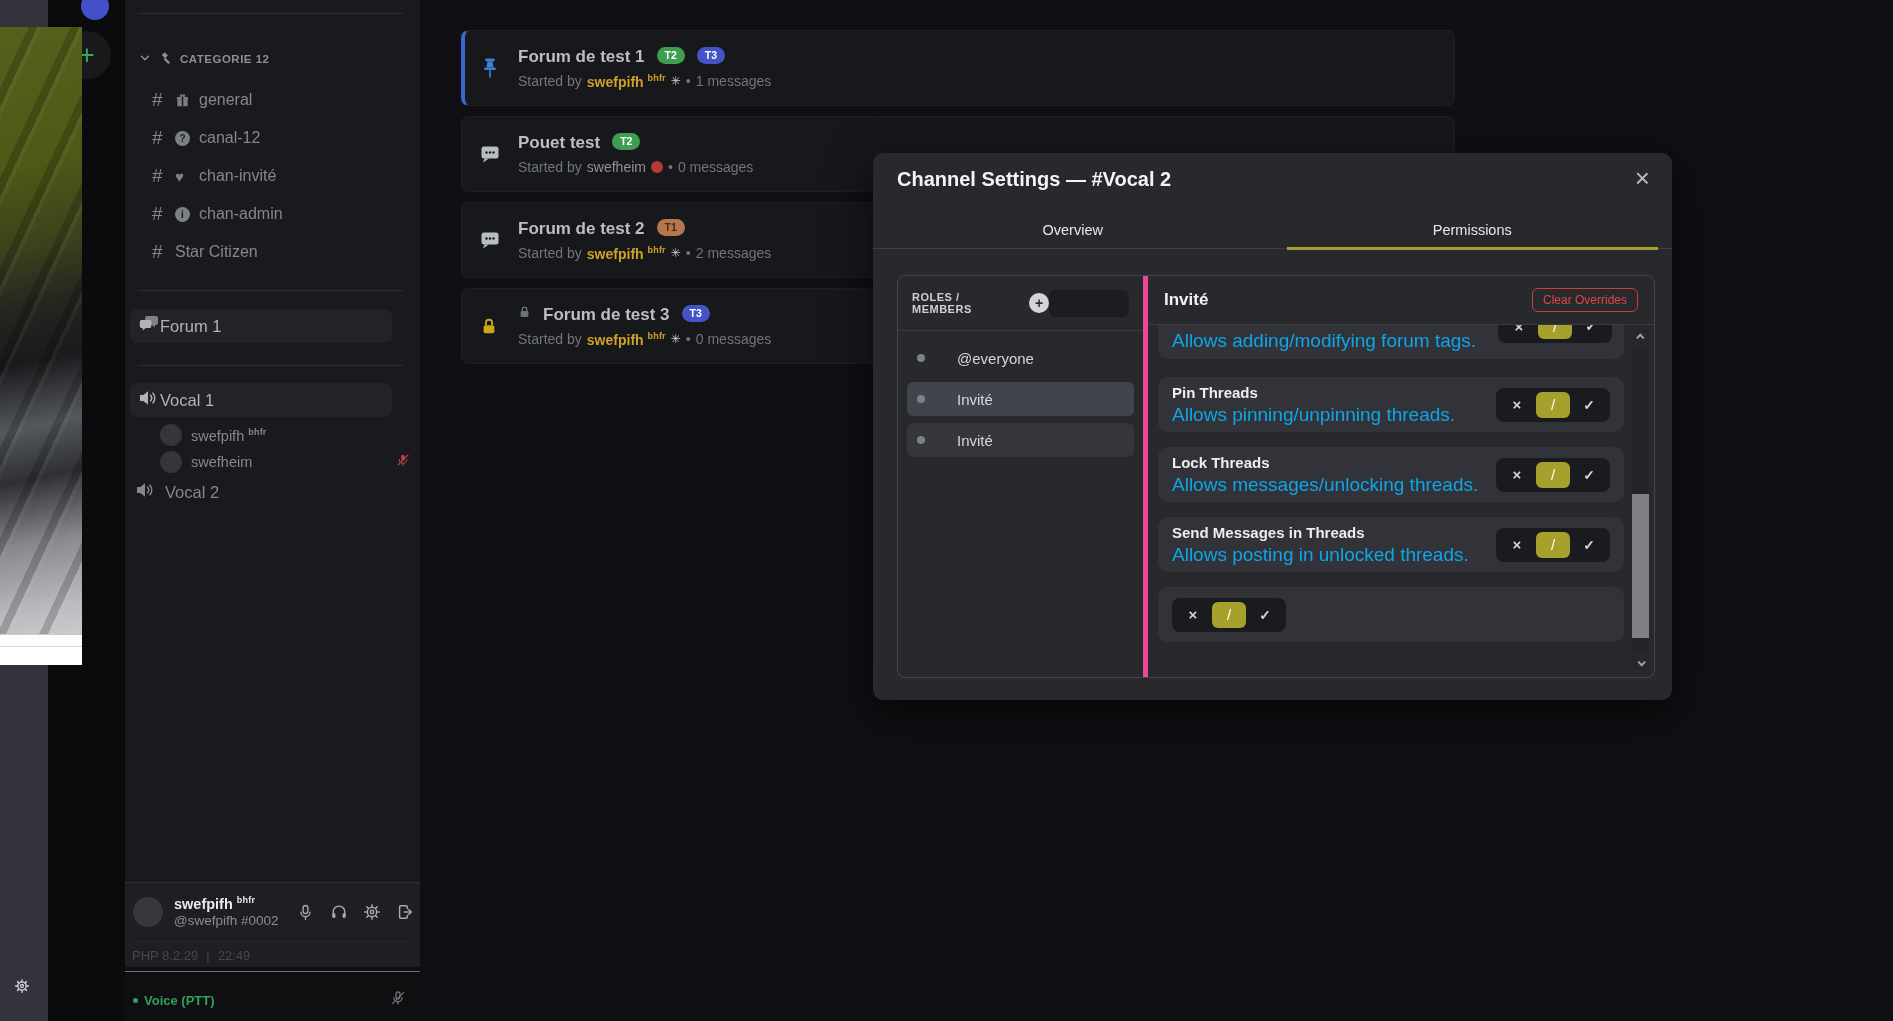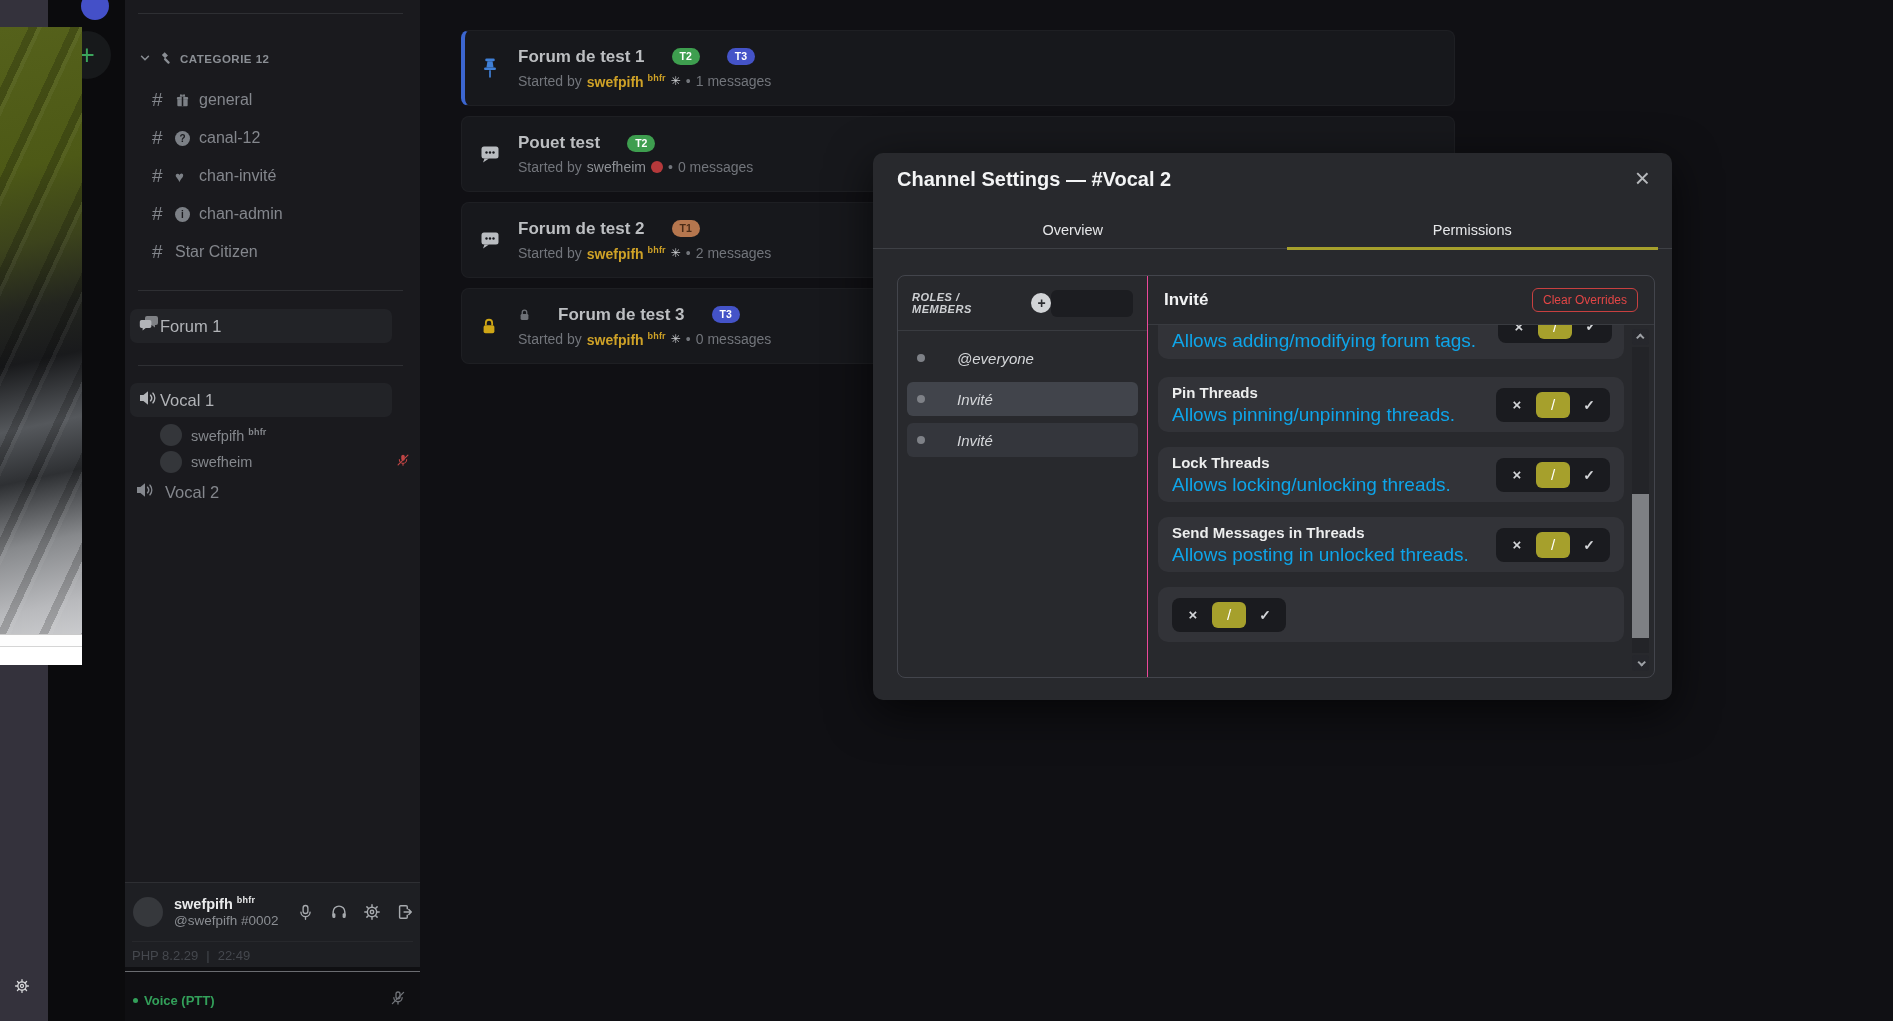--- a/index.html
+++ b/index.html
@@ -58,21 +58,21 @@
   .vlabel{font-size:13px;font-weight:bold;color:#33a05a;}
   .voice-inner .mic-off{margin-left:auto;color:#717479;}
 
   
   .main{position:absolute;left:420px;top:0;right:0;bottom:0;background:#101014;}
   .threads{position:absolute;left:41px;top:30px;width:994px;display:flex;flex-direction:column;gap:10px;}
   .tcard{height:76px;background:#17181c;border:1px solid rgba(255,255,255,.03);border-radius:8px;display:flex;align-items:center;padding:0 18px;}
   .tcard.pinned{border-left:4px solid #3c66d0;padding-left:15px;}
   .ticon{width:38px;flex:0 0 38px;display:flex;align-items:center;}
   .tbody{display:flex;flex-direction:column;gap:6px;}
-  .trow1{display:flex;align-items:center;gap:27px;}
+  .trow1{display:flex;gap:12px;}
   .ttitle{font-size:17px;font-weight:bold;color:#bcbec1;}
   .tlock-sm{color:#6e7177;display:flex;}
   .badge{height:17px;line-height:17px;padding:0 8px;border-radius:9px;font-size:10.5px;font-weight:bold;color:#fff;}
   .badge.t2{background:#3e9e4f;}
   .badge.t3{background:#4453c8;}
   .badge.t1{background:#b5764e;color:#4a2b16;}
   .tmeta{font-size:14px;color:#72757b;display:flex;align-items:center;gap:5px;}
   .tauthor.gold{color:#cfa227;font-weight:bold;}
   .tauthor.gray{color:#8e9196;}
   .sparkle{color:#c9cbce;font-size:12px;}
@@ -81,21 +81,21 @@
   
   .modal{position:absolute;left:873px;top:153px;width:799px;height:547px;background:#28292d;border-radius:10px;
     box-shadow:0 12px 45px rgba(0,0,0,.65);z-index:10;}
   .m-title{position:absolute;left:24px;top:15px;font-size:20px;font-weight:bold;color:#f3f4f5;}
   .m-close{position:absolute;right:22px;top:10px;font-size:26px;font-weight:300;color:#b7b9bc;cursor:pointer;}
   .m-tabs{position:absolute;left:0;right:0;top:58px;height:38px;display:flex;border-bottom:1px solid #3e4045;}
   .m-tab{flex:1;display:grid;place-items:center;font-size:14.5px;color:#e6e7e9;position:relative;}
   .m-tab.active::after{content:"";position:absolute;left:14px;right:14px;bottom:-2px;height:3px;background:#a6a02c;}
   .m-body{position:absolute;left:24px;top:122px;width:758px;height:403px;border:1px solid #43454c;border-radius:8px;display:flex;overflow:hidden;}
 
-  .roles-col{width:250px;flex:0 0 250px;border-right:1px solid #ec4899;display:flex;flex-direction:column;font-style:italic;}
+  .roles-col{width:250px;flex:0 0 250px;border-right:5px solid #ec4899;display:flex;flex-direction:column;}
   .roles-head{height:55px;border-bottom:1px solid #393b40;display:flex;align-items:center;padding:0 14px;}
   .roles-label{font-size:11px;font-weight:bold;letter-spacing:.5px;color:#ced0d3;}
   .plus-circle{width:20px;height:20px;border-radius:50%;background:#d2d4d7;color:#2b2c30;font-size:14px;font-weight:bold;display:grid;place-items:center;margin-left:9px;}
   .roles-box{margin-left:auto;width:82px;height:27px;background:#1c1d21;border-radius:6px;}
   .roles-list{padding:10px 9px 0 9px;}
   .role-item{height:34px;border-radius:6px;margin-bottom:7px;display:flex;align-items:center;padding-left:10px;color:#d5d7da;font-size:15px;gap:20px;}
   .role-item .rdot{width:8px;height:8px;border-radius:50%;background:#7e8187;margin-right:12px;}
   .role-item.sel{background:#41444b;}
   .role-item.alt{background:#34363c;}
 
@@ -492,21 +492,21 @@
               <div class="toggle">
                 <span class="tg">×</span>
                 <span class="tg slash">/</span>
                 <span class="tg chk">✓</span>
               </div>
             </div>
 
             <div class="perm-card">
               <div>
                 <div class="pc-name">Lock Threads</div>
-                <div class="pc-desc">Allows locking/unlocking threads.</div>
+                <div class="pc-desc">Allows messages/unlocking threads.</div>
               </div>
               <div class="toggle">
                 <span class="tg">×</span>
                 <span class="tg slash">/</span>
                 <span class="tg chk">✓</span>
               </div>
             </div>
 
             <div class="perm-card">
               <div>

